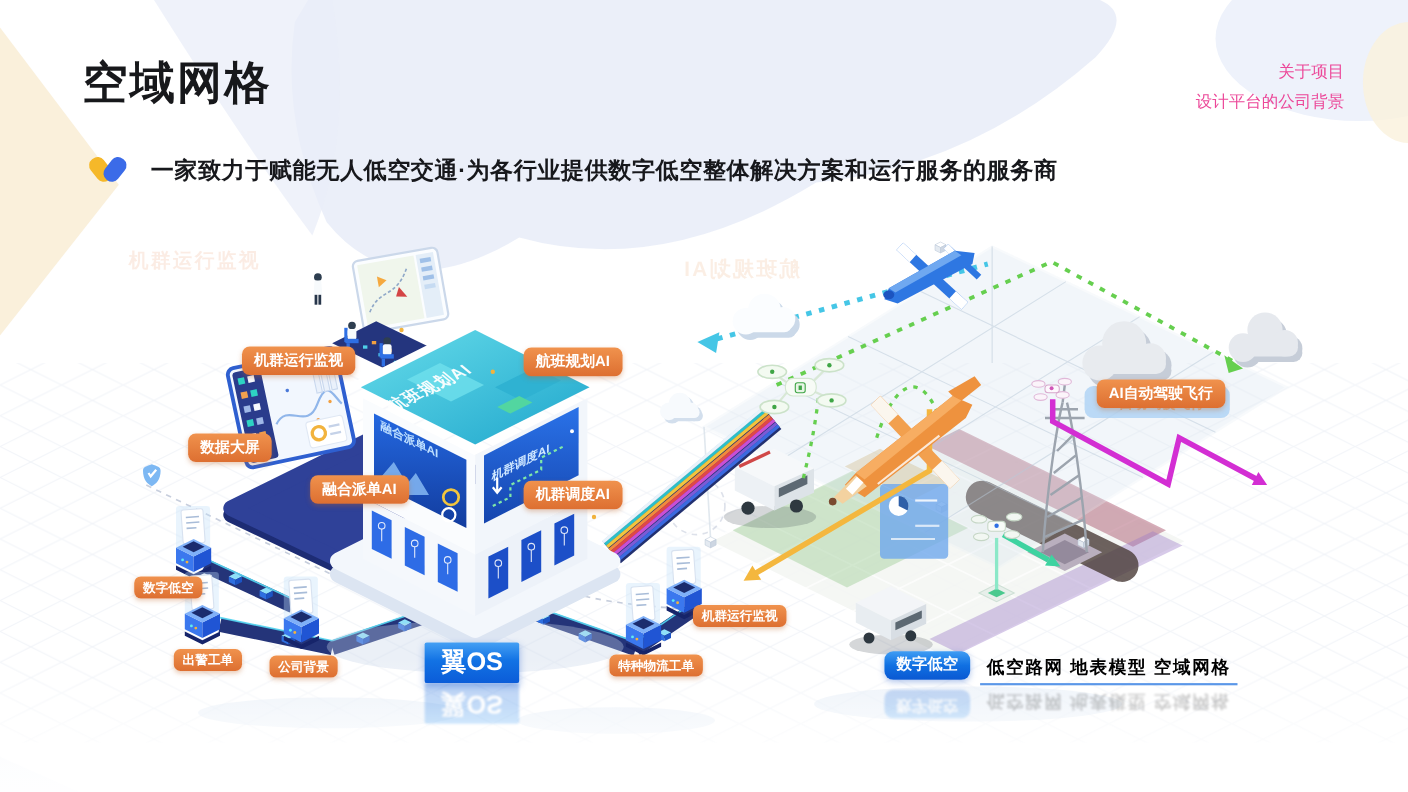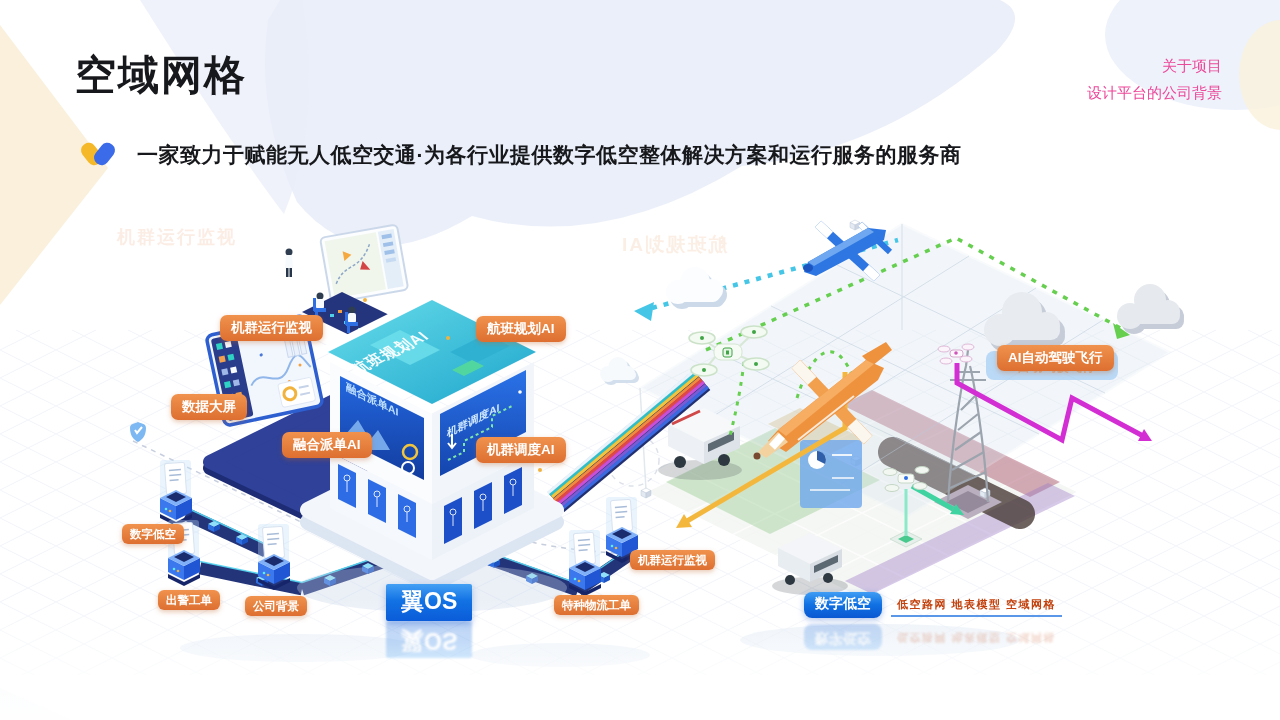--- a/index.html
+++ b/index.html
@@ -35,22 +35,22 @@
   
   .os-badge{position:absolute;left:386px;top:584px;z-index:4;color:#fff;font-weight:bold;
       font-size:23px;padding:2px 15px 4px;border-radius:2px;white-space:nowrap;
       background:linear-gradient(180deg,#44a0f4 0%,#1272e4 45%,#0b5cd8 100%);
       box-shadow:0 3px 7px rgba(30,90,200,.35);}
   .os-reflect{top:621px;transform:scaleY(-1);opacity:.25;filter:blur(1px);box-shadow:none;}
   .da-row{position:absolute;left:804px;top:592px;z-index:4;display:flex;align-items:flex-start;}
   .da-badge{color:#fff;font-weight:bold;font-size:14px;padding:3px 11px 5px;border-radius:8px;
       white-space:nowrap;background:linear-gradient(180deg,#3f9df4 0%,#1070e2 50%,#0a58d2 100%);
       box-shadow:0 2px 6px rgba(30,90,200,.35);}
-  .da-features{margin-left:9px;padding:5px 6px 3px;white-space:nowrap;color:#c2410c;
-      font-weight:bold;font-size:11px;letter-spacing:1.5px;border-bottom:2px solid #5b97e8;}
+  .da-features{margin-left:9px;padding:5px 6px 3px;white-space:nowrap;color:#000000;
+      font-weight:bold;font-size:16px;letter-spacing:1.5px;border-bottom:2px solid #5b97e8;}
   .da-reflect{top:624px;transform:scaleY(-1);opacity:.2;filter:blur(.8px);}
   .da-reflect .da-badge{box-shadow:none;}
 </style>
 </head>
 <body>
 
 <div class="canvas">
 
   <svg class="layer" style="z-index:1" viewBox="0 0 1280 720">
     <defs>

